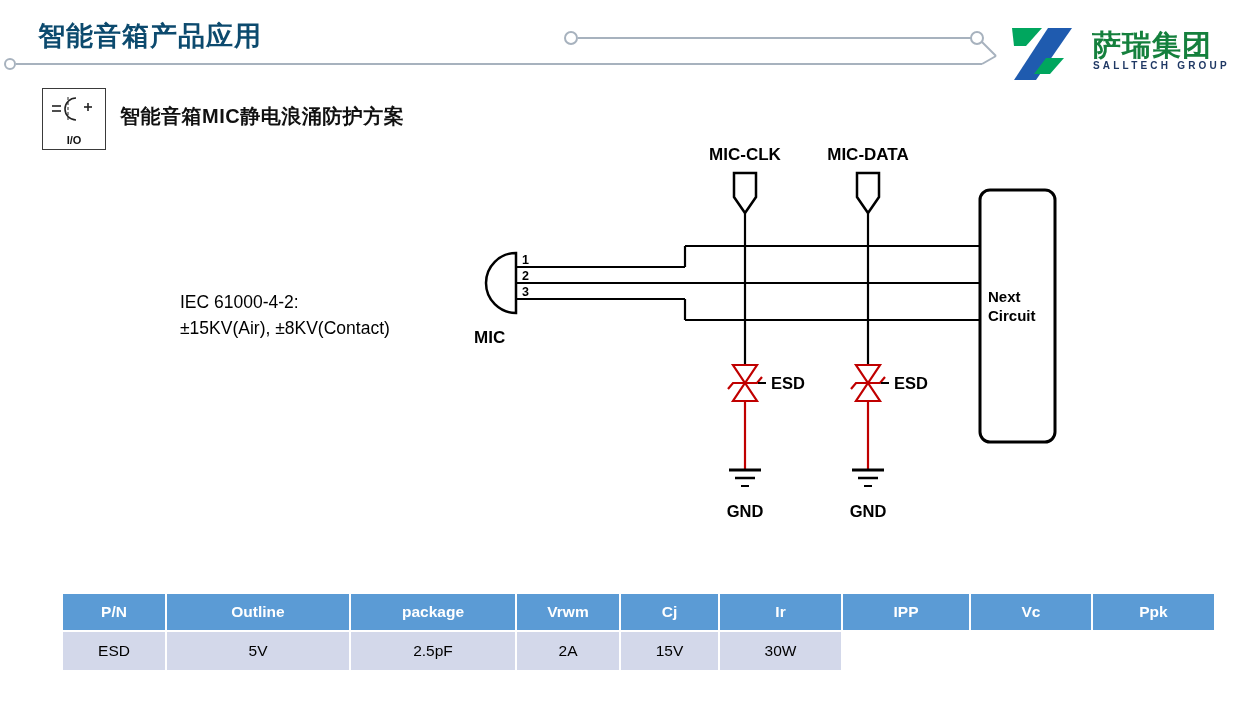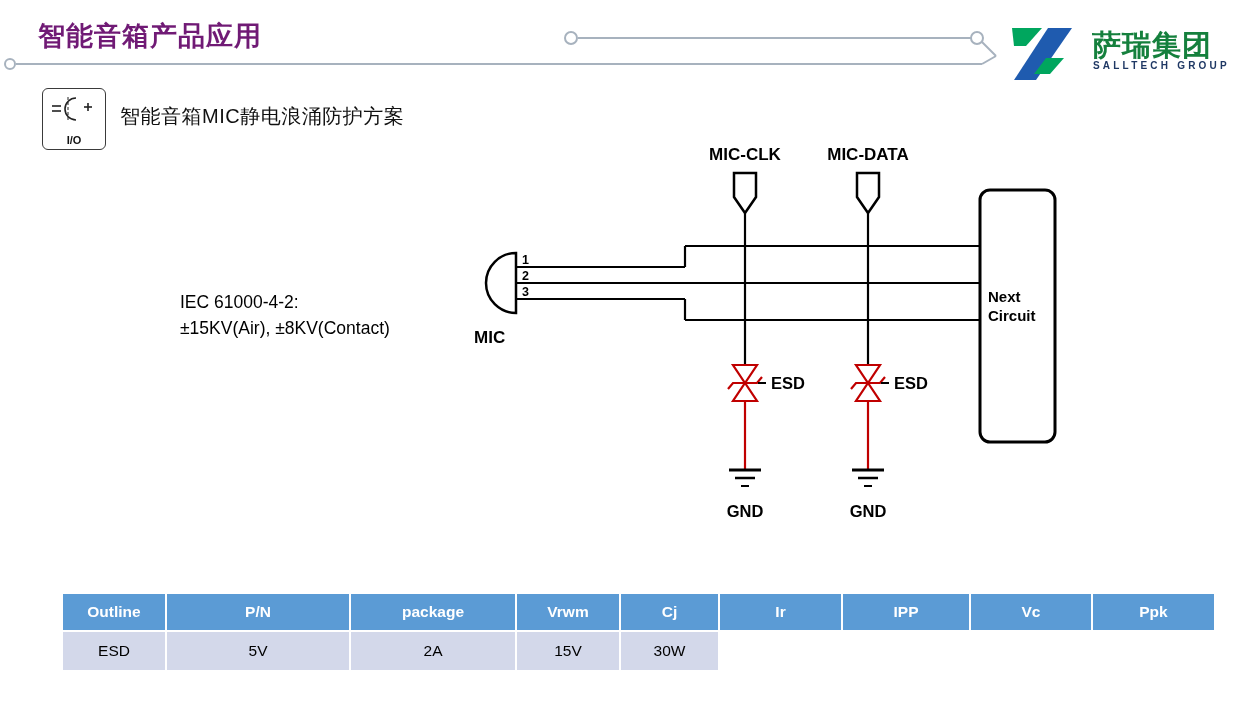--- a/index.html
+++ b/index.html
@@ -1,24 +1,24 @@
 <!DOCTYPE html>
 <html><head>
 <meta charset="utf-8">
 <style>
   html,body{margin:0;padding:0;background:#fff;}
   .page{position:relative;width:1257px;height:704px;background:#fff;overflow:hidden;
         font-family:"Liberation Sans","DejaVu Sans",sans-serif;color:#000;}
   .abs{position:absolute;}
-  .page-title{left:38px;top:18px;font-size:27px;font-weight:bold;color:#701a75;letter-spacing:1px;}
+  .page-title{left:38px;top:18px;font-size:27px;font-weight:bold;color:#0c4a6e;letter-spacing:1px;}
   .logo-name{left:1092px;top:26px;font-size:29px;font-weight:bold;color:#15803d;letter-spacing:1px;}
   .logo-sub{left:1093px;top:60px;font-size:10px;font-weight:bold;color:#1F3864;letter-spacing:3.2px;}
-  .io-box{left:42px;top:88px;width:62px;height:60px;border:1.5px solid #3a3a3a;border-radius:6px;background:#fff;}
+  .io-box{left:42px;top:88px;width:62px;height:60px;border:1.5px solid #3a3a3a;border-radius:0;background:#fff;}
   .io-label{position:absolute;left:0;right:0;bottom:3px;text-align:center;font-size:11px;font-weight:bold;color:#111;}
-  .section-title{left:120px;top:103px;font-size:20px;font-weight:normal;color:#111;letter-spacing:0.5px;}
+  .section-title{left:120px;top:103px;font-size:20px;font-weight:bold;color:#111;letter-spacing:0.5px;}
   .spec-table{left:63px;top:594px;display:grid;
       grid-template-columns:102px 182px 164px 102px 97px 121px 126px 120px 121px;gap:2px;}
   .th{height:36px;background:#5B9BD5;color:#fff;font-weight:bold;font-size:15.5px;
       display:flex;align-items:center;justify-content:center;}
   .td{height:38px;background:#D3D8EA;color:#000;font-size:15.5px;
       display:flex;align-items:center;justify-content:center;}
   svg text{font-family:"Liberation Sans","DejaVu Sans",sans-serif;}
 </style>
 </head>
 <body>
@@ -123,30 +123,31 @@
 
     <g stroke="#000">
       <line x1="852" y1="335" x2="884" y2="335" stroke-width="3"></line>
       <line x1="858" y1="343" x2="878" y2="343" stroke-width="2.5"></line>
       <line x1="864" y1="351" x2="872" y2="351" stroke-width="2"></line>
     </g>
     <text x="868" y="382" font-size="16.5" font-weight="bold" text-anchor="middle">GND</text>
   </svg>
 
   <div class="abs spec-table">
+    <div class="th">P/N</div>
     <div class="th">Outline</div>
-    <div class="th">P/N</div>
     <div class="th">package</div>
     <div class="th">Vrwm</div>
     <div class="th">Cj</div>
     <div class="th">Ir</div>
     <div class="th">IPP</div>
     <div class="th">Vc</div>
     <div class="th">Ppk</div>
 
     <div class="td">ESD</div>
     <div class="td">5V</div>
+    <div class="td">2.5pF</div>
     <div class="td">2A</div>
     <div class="td">15V</div>
     <div class="td">30W</div>
   </div>
 
 </div>
 
 </body></html>

